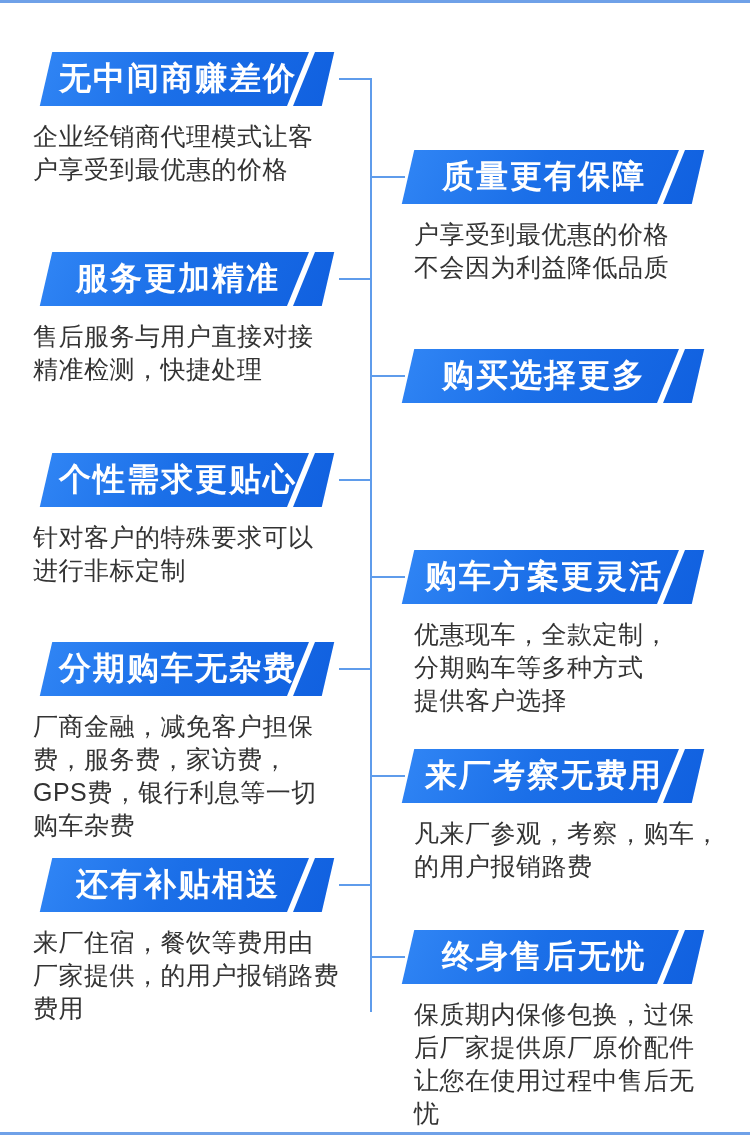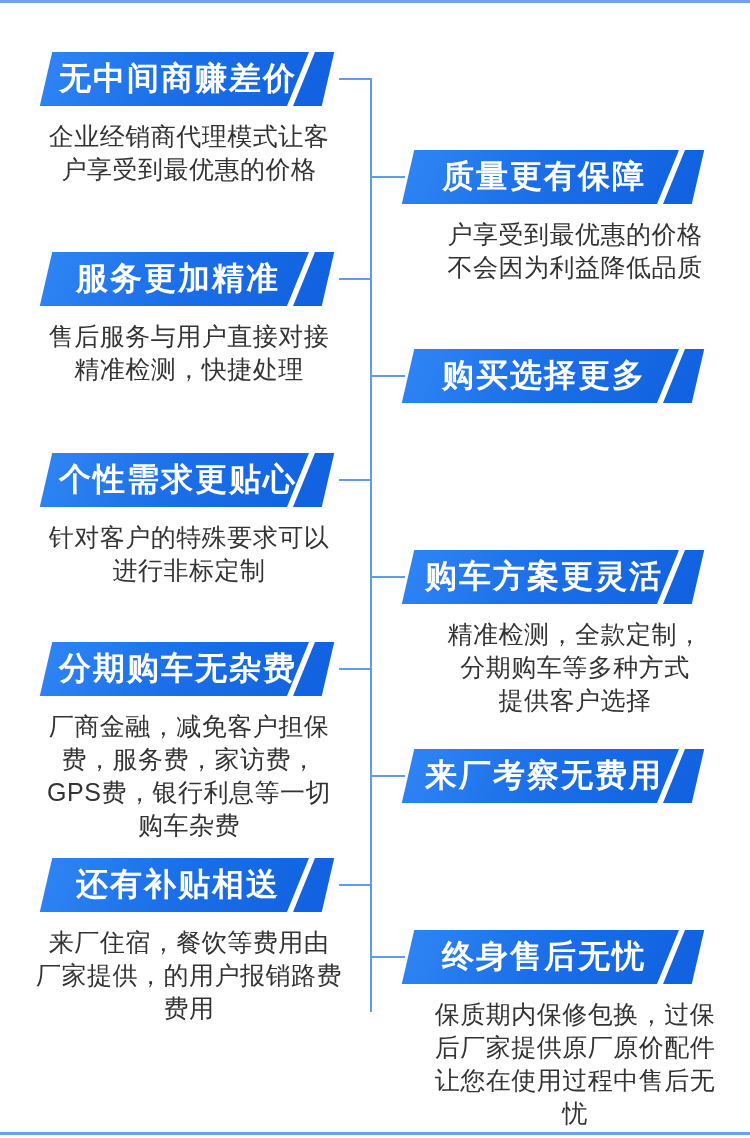--- a/index.html
+++ b/index.html
@@ -54,21 +54,20 @@
     white-space:nowrap;
     padding-right:18px;
   }
   .desc{
     margin:14px 0 0 0;
     color:var(--text-dark,#333);
     font-size:25px;
     line-height:33px;
     white-space:pre-line;
     letter-spacing:0.5px;
-    text-align:center;
   }
 </style>
 </head>
 <body>
 
 <div class="canvas">
 
   <div class="border-line" style="top:0;"></div>
   <div class="border-line" style="top:1132px;"></div>
 
@@ -140,29 +139,31 @@
   <section class="item right" style="top:349px;">
     <div class="ribbon">
       <span class="ribbon-text">购买选择更多</span>
     </div>
   </section>
 
   <section class="item right" style="top:550px;">
     <div class="ribbon">
       <span class="ribbon-text">购车方案更灵活</span>
     </div>
-    <p class="desc">精准检测，全款定制，
+    <p class="desc">优惠现车，全款定制，
 分期购车等多种方式
 提供客户选择</p>
   </section>
 
   <section class="item right" style="top:749px;">
     <div class="ribbon">
       <span class="ribbon-text">来厂考察无费用</span>
     </div>
+    <p class="desc">凡来厂参观，考察，购车，
+的用户报销路费</p>
   </section>
 
   <section class="item right" style="top:930px;">
     <div class="ribbon">
       <span class="ribbon-text">终身售后无忧</span>
     </div>
     <p class="desc">保质期内保修包换，过保
 后厂家提供原厂原价配件
 让您在使用过程中售后无
 忧</p>

